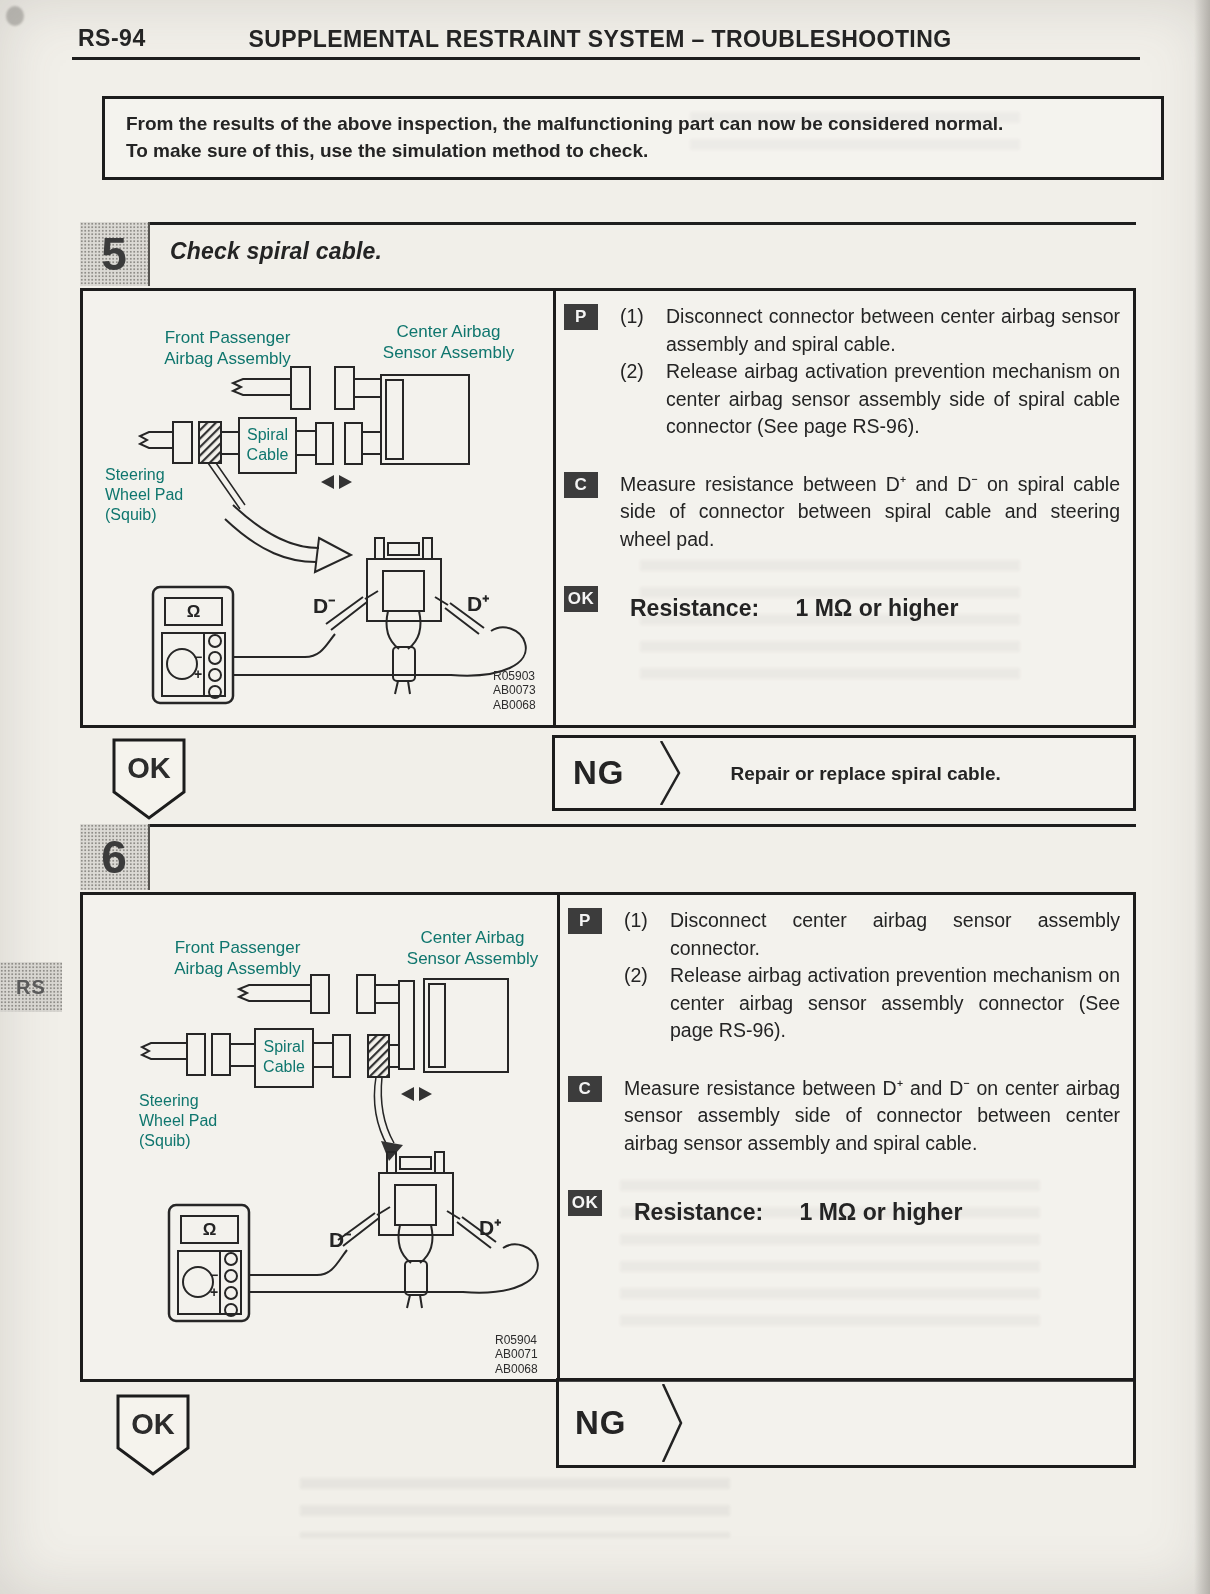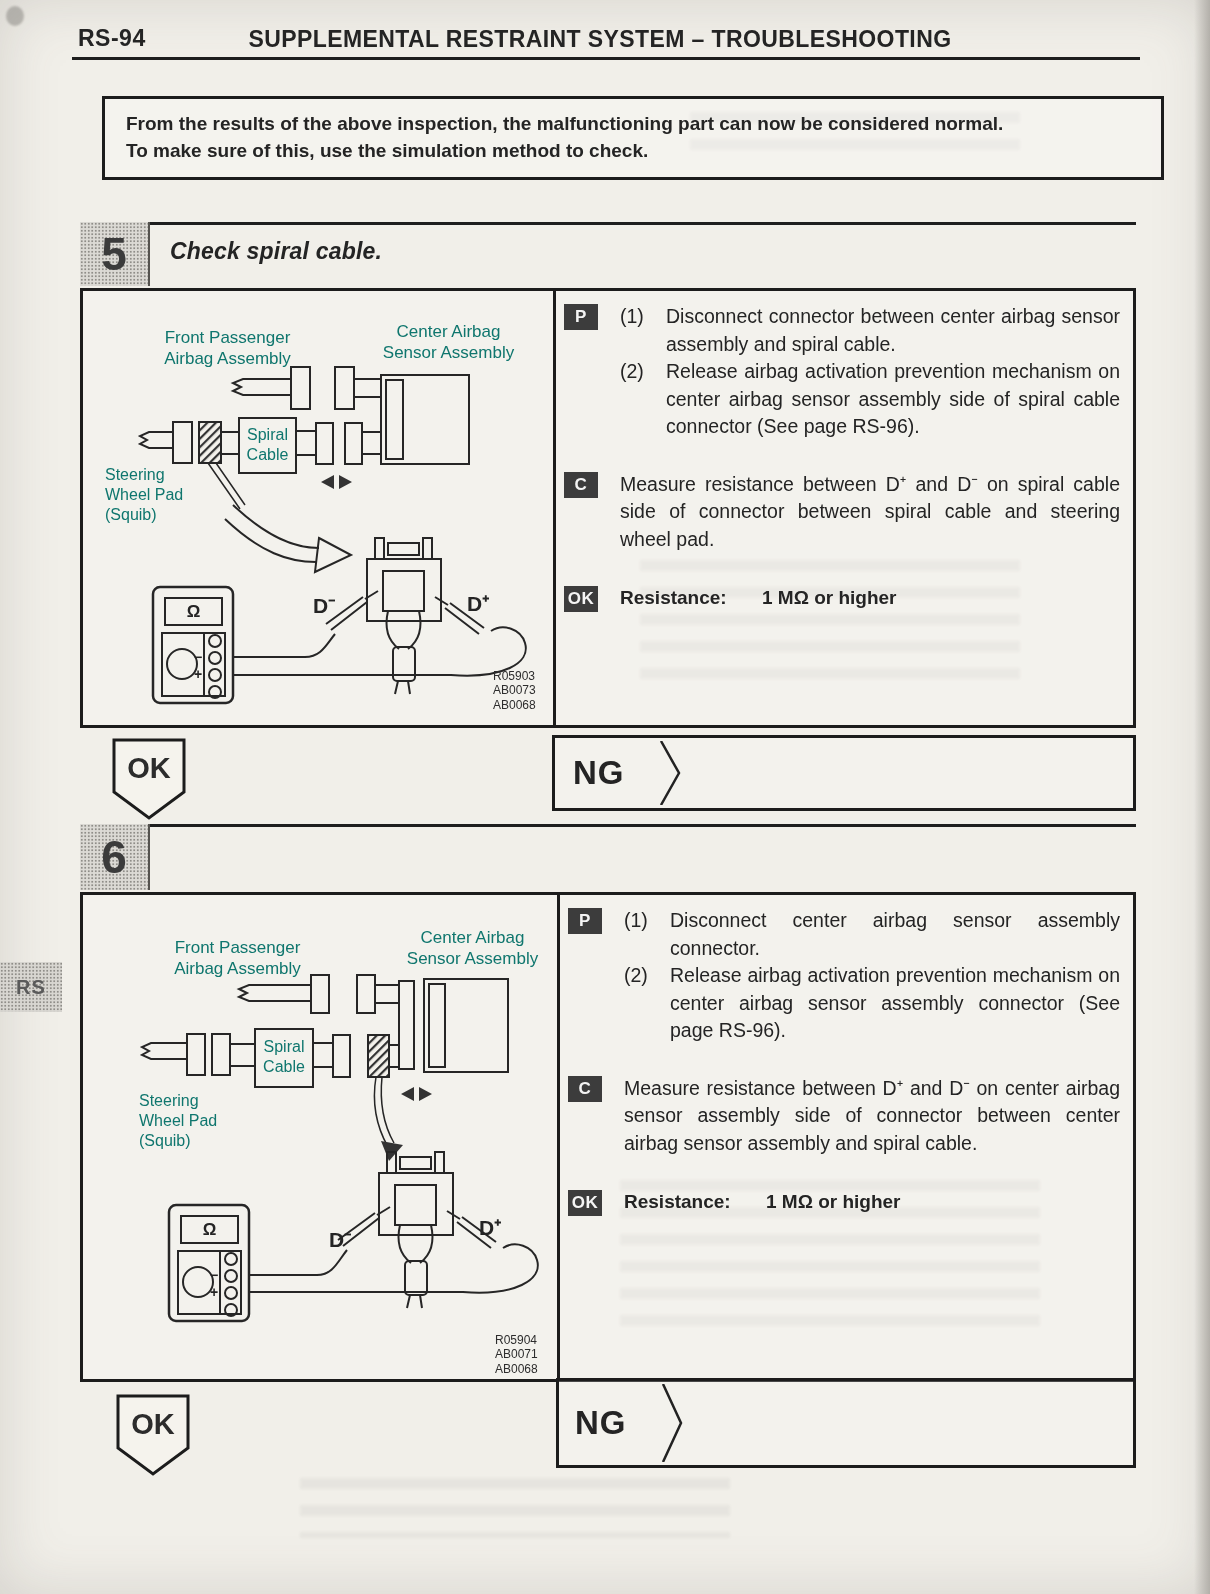--- a/index.html
+++ b/index.html
@@ -56,21 +56,21 @@
   .badge{flex:none;width:34px;height:26px;margin-right:22px;margin-top:1px;
       background:#3c3c3c;color:#f4f4f4;font-size:17px;font-weight:bold;
       display:flex;align-items:center;justify-content:center;letter-spacing:.5px;}
   .icontent{flex:1;min-width:0;}
   .itm{display:flex;font-size:19.5px;line-height:27.5px;}
   .itm .n{flex:none;width:46px;}
   .itm .t{flex:1;text-align:justify;}
   .ctext{margin:0;font-size:19.5px;line-height:27.5px;text-align:justify;}
   .c-row{margin-top:30px;}
   .ok-row{margin-top:32px;}
-  .res{margin:0;font-size:19px;font-weight:bold;line-height:26px;}
+  .res{margin:10px;font-size:23px;font-weight:bold;line-height:26px;}
   .res .rv{margin-left:30px;}
 
   
   .okwrap{position:absolute;width:74px;height:84px;}
   .okwrap svg{position:absolute;left:0;top:0;}
   .oklabel{position:absolute;left:0;top:14px;width:74px;text-align:center;
       font-size:29px;font-weight:bold;color:#2c2c2c;}
   .ngbox{position:absolute;border:3px solid #1c1c1c;background:rgba(255,255,255,.2);
       display:flex;align-items:center;gap:24px;}
   .nglabel{font-size:33px;font-weight:bold;margin-left:18px;letter-spacing:1px;}
@@ -236,20 +236,21 @@
     <svg width="74" height="84" viewBox="0 0 74 84">
       <polygon points="2,2 72,2 72,54 37,80 2,54" fill="#f5f3ed" stroke="#1c1c1c" stroke-width="3"></polygon>
     </svg>
     <span class="oklabel">OK</span>
   </div>
   <div class="ngbox" style="left:552px;top:735px;width:578px;height:70px;">
     <span class="nglabel">NG</span>
     <svg class="ngchev" width="24" height="64" viewBox="0 0 24 64">
       <path d="M2,0 L20,32 L2,64" fill="none" stroke="#222" stroke-width="2.5"></path>
     </svg>
+    <span class="ngtext" style="width:430px;">Repair or replace spiral cable.</span>
   </div>
 
   <div class="step-rule" style="top:824px;"></div>
   <div class="numbox" style="top:824px;height:66px;">
     <span class="num">6</span>
   </div>
 
   <div class="stepbox" style="top:892px;height:484px;">
     <div class="vdivider" style="left:474px;"></div>
 

